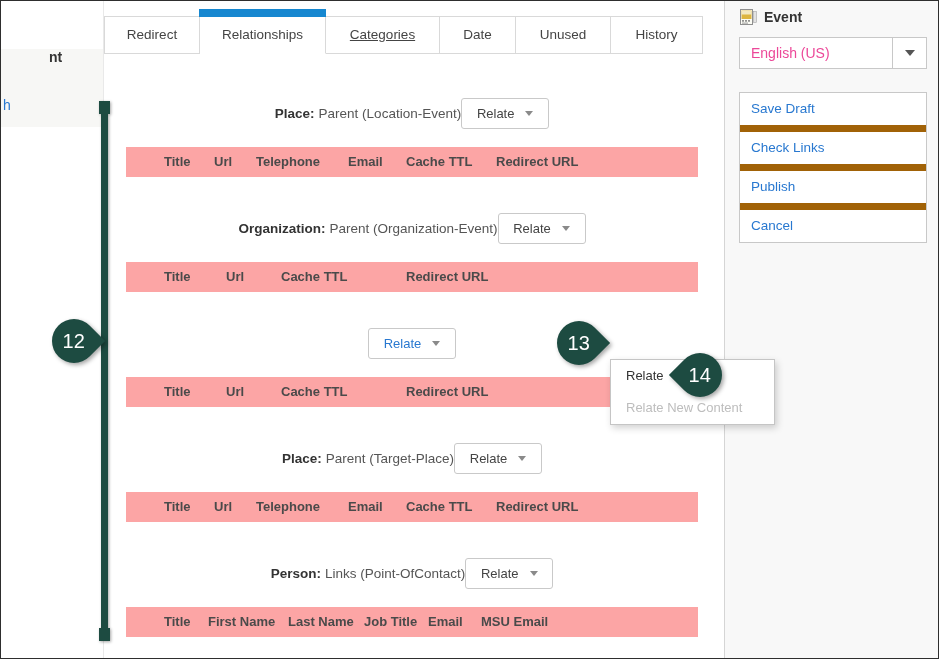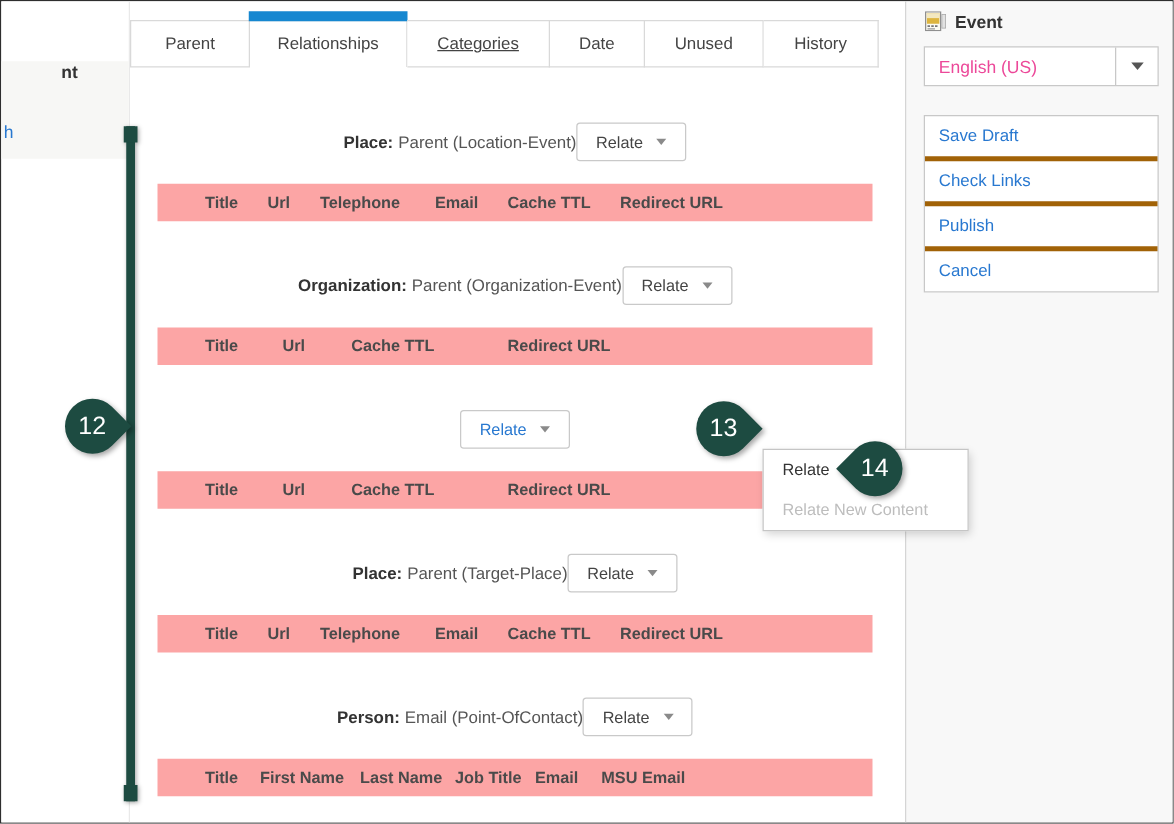--- a/index.html
+++ b/index.html
@@ -46,21 +46,21 @@
 
   
   .sidebar{position:absolute;left:723px;top:0;width:215px;height:100%;background:#f8f8f8;border-left:1px solid #d5d5d5;box-sizing:border-box;}
   .sb-head{position:absolute;left:15px;top:8px;display:flex;align-items:center;gap:7px;}
   .sb-title{font-size:14px;font-weight:bold;color:#333;}
   .lang-select{position:absolute;left:14px;top:36px;width:188px;height:32px;background:#fff;border:1px solid #c8c8c8;box-sizing:border-box;display:flex;cursor:pointer;}
   .lang-value{flex:1;line-height:30px;padding-left:11px;font-size:14px;color:#ec4899;}
   .lang-caret{width:33px;border-left:1px solid #c8c8c8;display:flex;align-items:center;justify-content:center;}
   .lang-caret i{width:0;height:0;border-left:5px solid transparent;border-right:5px solid transparent;border-top:6px solid #555;}
   .action-list{position:absolute;left:14px;top:91px;width:188px;background:#fff;border:1px solid #c8c8c8;box-sizing:border-box;}
-  .action{height:32px;line-height:32px;padding-left:11px;font-size:13.5px;color:#2878d0;border-bottom:4px solid #a16207;cursor:pointer;}
+  .action{height:32px;line-height:32px;padding-left:11px;font-size:13.5px;color:#2878d0;border-bottom:7px solid #a16207;cursor:pointer;}
   .action:last-child{border-bottom:none;}
 
   
   .anno-line{position:absolute;left:100px;top:100px;width:7px;height:540px;background:#1d4b41;z-index:20;
              filter:drop-shadow(1px 1px 1.5px rgba(0,0,0,0.35));}
   .anno-line::before,.anno-line::after{content:"";position:absolute;left:-2px;width:11px;height:13px;background:#1d4b41;}
   .anno-line::before{top:0;}
   .anno-line::after{bottom:0;}
   .callout{position:absolute;width:62px;height:62px;z-index:40;filter:drop-shadow(2px 2px 2px rgba(0,0,0,0.35));}
   .callout .bubble{position:absolute;left:9px;top:9px;width:44px;height:44px;background:#1d4b41;transform:rotate(45deg);
@@ -79,21 +79,21 @@
 
   <div class="left-strip">
     <div class="left-panel">
       <span class="frag-dark">nt</span>
       <span class="frag-link">h</span>
     </div>
   </div>
 
   <div class="main">
     <div class="tab-bar">
-      <div class="tab">Parent</div>
+      <div class="tab">Redirect</div>
       <div class="tab active">Relationships</div>
       <div class="tab">Categories</div>
       <div class="tab">Date</div>
       <div class="tab">Unused</div>
       <div class="tab">History</div>
     </div>
     <div class="sections" id="sections">
   <div class="section">
     <div class="sec-head">
       <div class="sec-label"><b>Place:</b><span class="rest">Parent (Location-Event)</span></div>
@@ -156,21 +156,21 @@
             <span class="c1">Url</span>
             <span class="c2">Telephone</span>
             <span class="c3">Email</span>
             <span class="c4">Cache TTL</span>
             <span class="c5">Redirect URL</span>
           </div>
   </div>
 
   <div class="section">
     <div class="sec-head">
-      <div class="sec-label"><b>Person:</b><span class="rest">Email (Point-OfContact)</span></div>
+      <div class="sec-label"><b>Person:</b><span class="rest">Links (Point-OfContact)</span></div>
       <div class="relate-btn">
         <span class="lbl">Relate</span>
         <span class="caret"></span>
       </div>
     </div>
     <div class="hdr-row row-c">
             <span class="c0">Title</span>
             <span class="c1">First Name</span>
             <span class="c2">Last Name</span>
             <span class="c3">Job Title</span>

